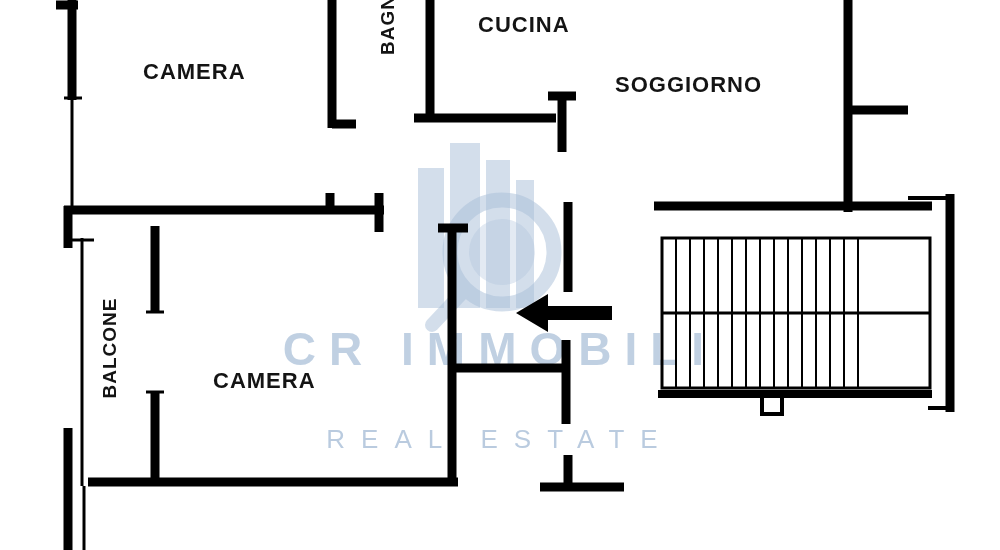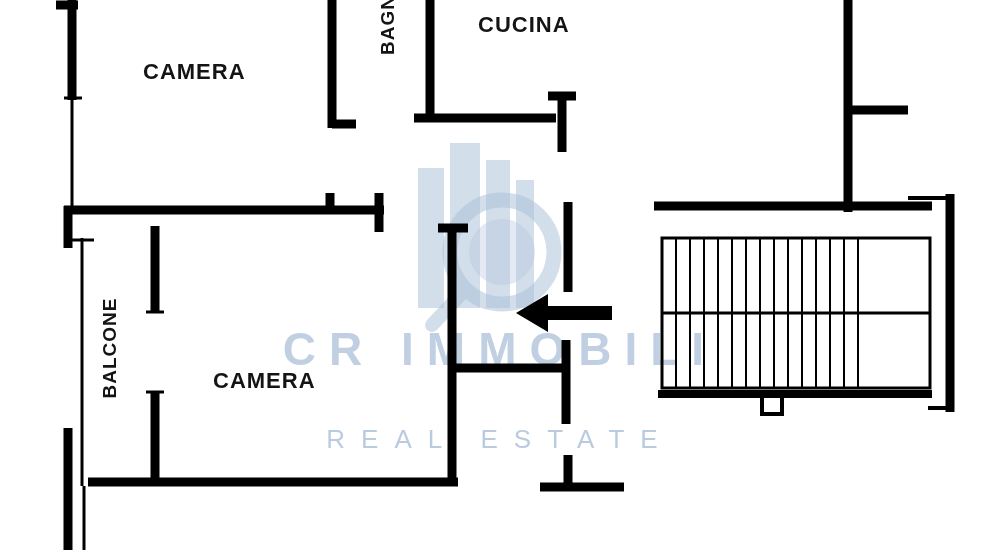--- a/index.html
+++ b/index.html
@@ -165,17 +165,18 @@
       <line class="w4" x1="762" y1="414" x2="782" y2="414"></line>
     </g>
 
     <polygon points="516,313 548,294 548,306 612,306 612,320 548,320 548,332"></polygon>
   </svg>
 
   <div class="labels">
     <div class="room-label" style="left:143px; top:60px">CAMERA</div>
     <div class="room-label vertical" style="left:343px; top:5px; width:90px">BAGNO</div>
     <div class="room-label" style="left:478px; top:13px">CUCINA</div>
+    <div class="room-label" style="left:615px; top:73px">SOGGIORNO</div>
     <div class="room-label vertical" style="left:55px; top:336px; width:110px">BALCONE</div>
     <div class="room-label" style="left:213px; top:369px">CAMERA</div>
   </div>
 
 </div>
 
 </body></html>

